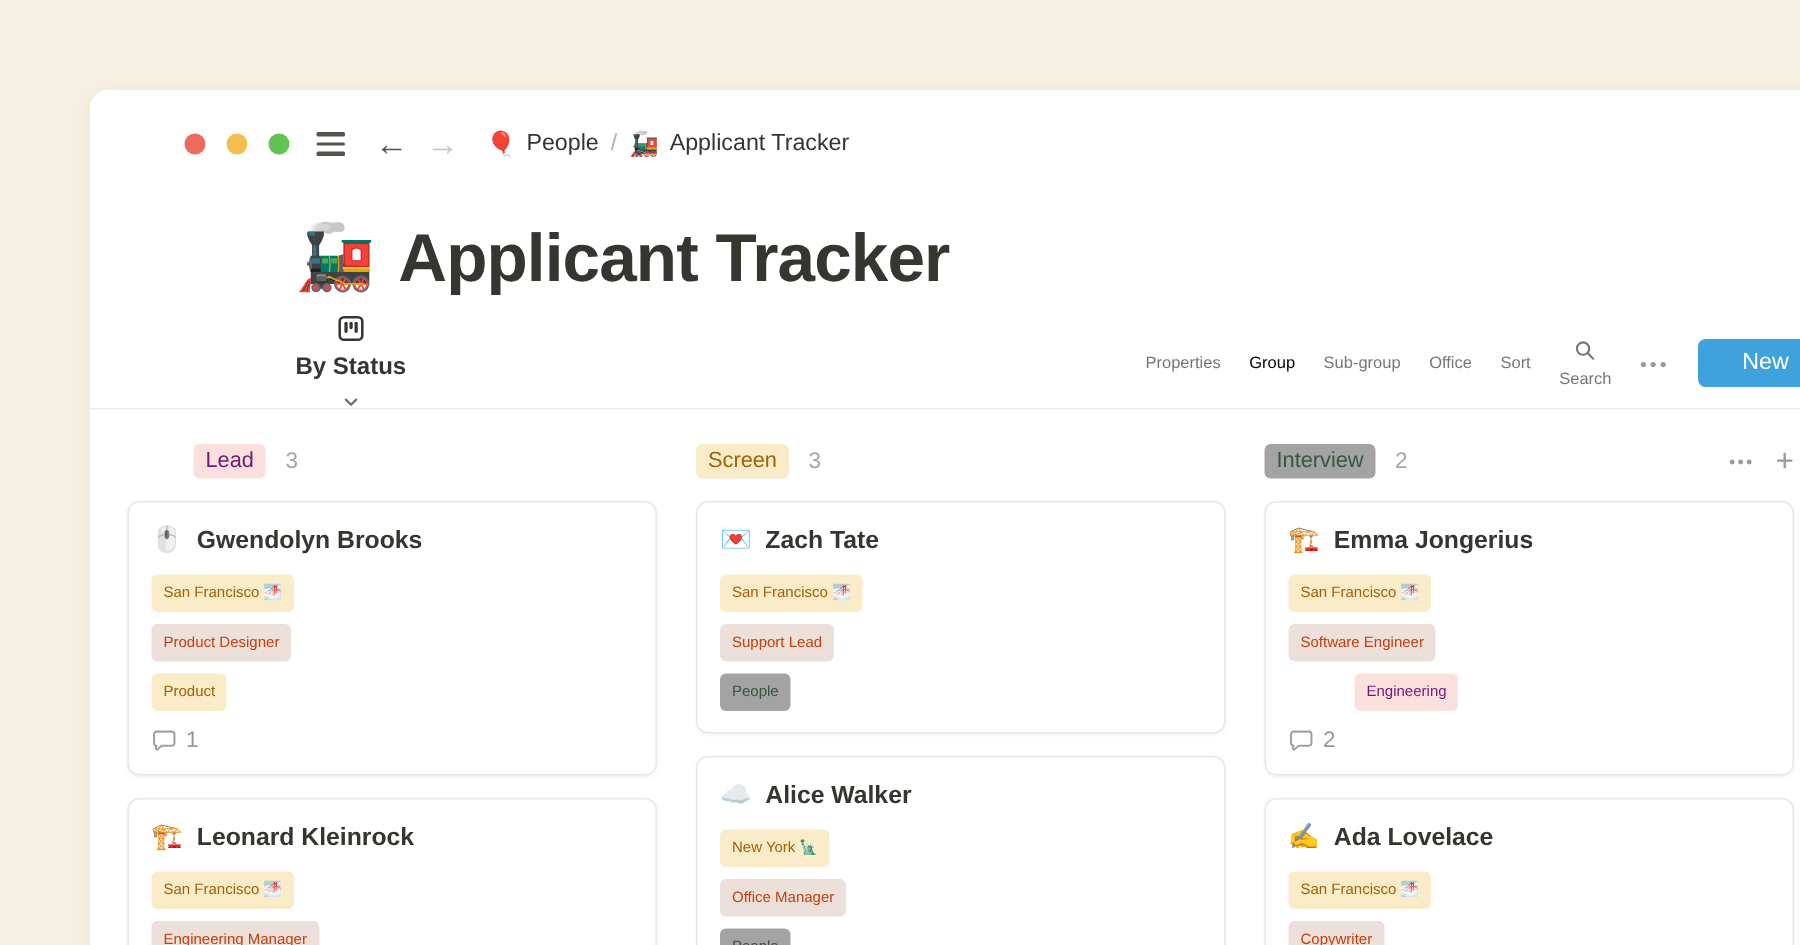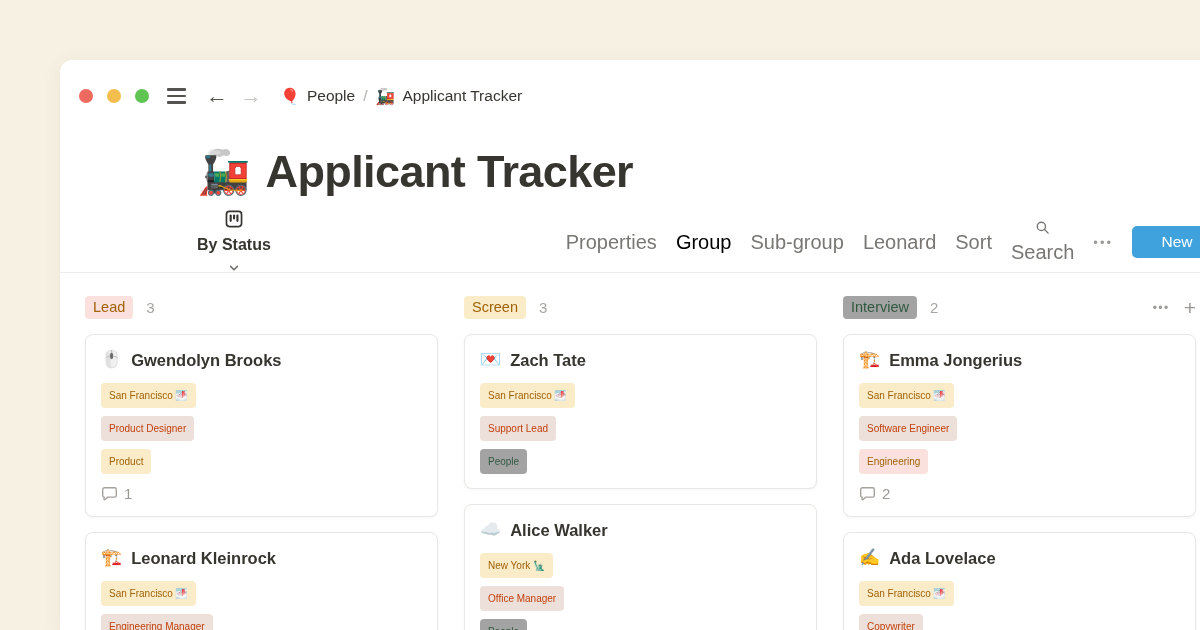--- a/index.html
+++ b/index.html
@@ -22,21 +22,21 @@
   .crumb .lbl{cursor:pointer;}
   
   .title-row{display:flex;align-items:center;gap:15px;margin:31px 0 0 137px;}
   .title-emoji{font-size:43px;line-height:52px;cursor:pointer;}
   .page-title{font-size:45px;line-height:54px;font-weight:700;color:#37352f;letter-spacing:-0.6px;}
   
   .toolbar{display:flex;align-items:center;margin:25px 34px 0 137px;height:36px;}
   .view-switch{display:flex;align-items:center;gap:8px;cursor:pointer;flex-direction:column;}
   .view-switch .vlabel{font-size:16px;font-weight:700;color:#37352f;}
   .tb-right{margin-left:auto;display:flex;align-items:center;gap:19px;}
-  .tb-item{font-size:20px;color:#787774;cursor:pointer;white-space:nowrap;}
+  .tb-item{font-size:11px;color:#787774;cursor:pointer;white-space:nowrap;}
   .tb-item.active{color:#000000;}
   .tb-search{display:flex;align-items:center;gap:6px;flex-direction:column;}
   .tb-more{color:#9b9a97;font-size:13px;letter-spacing:2px;cursor:pointer;}
   .new-btn{background:#3fa2dc;color:#ffffff;font-size:15.5px;font-weight:500;border:none;
            border-radius:5px;padding:7px 0;min-width:90px;text-align:center;cursor:pointer;}
   .divider{height:1px;background:#edece9;margin-top:12px;}
   
   .board{display:flex;gap:26px;padding:22px 0 0 25px;align-items:flex-start;}
   .column{width:353px;flex:none;}
   .col-header{display:flex;align-items:center;height:25px;margin-bottom:14px;}
@@ -50,21 +50,21 @@
         box-shadow:0 1px 3px rgba(15,15,15,0.05);padding:13px 15px 14px;cursor:pointer;}
   .card-title{display:flex;align-items:center;gap:9px;margin-bottom:11px;}
   .card-emoji{font-size:17px;line-height:24px;}
   .card-name{font-size:16.5px;line-height:24px;font-weight:700;color:#37352f;}
   .tag-row{margin-bottom:8px;}
   .tag-row:last-child{margin-bottom:0;}
   .tag{display:inline-block;font-size:10px;line-height:21px;padding:2px 8px;border-radius:4px;white-space:nowrap;}
   .yellow{background:#faecc8;color:#a16207;}
   .brown{background:#ede0da;color:#c2410c;}
   .green{background:#a3a3a3;color:#30593f;}
-  .red{background:#fbe1dd;color:#a16207;}
+  .red{background:#fbe1dd;color:#701a75;margin-left:44px;}
   .comments{display:flex;align-items:center;gap:6px;margin-top:11px;color:#9b9894;font-size:15px;}
   .icon-svg{display:block;}
 </style>
 </head>
 <body>
 
 <div class="stage">
   <div class="window">
 
     <div class="topbar">
@@ -104,21 +104,21 @@
         </svg>
         <span class="vlabel">By Status</span>
         <svg class="icon-svg" width="12" height="12" viewBox="0 0 12 12">
           <path d="M2.6 4.4 6 7.8 9.4 4.4" fill="none" stroke="#6f6e6a" stroke-width="1.5" stroke-linecap="round" stroke-linejoin="round"></path>
         </svg>
       </div>
       <div class="tb-right">
         <span class="tb-item">Properties</span>
         <span class="tb-item active">Group</span>
         <span class="tb-item">Sub-group</span>
-        <span class="tb-item">Leonard</span>
+        <span class="tb-item">Office</span>
         <span class="tb-item">Sort</span>
         <span class="tb-item tb-search">
           <svg class="icon-svg" width="15" height="15" viewBox="0 0 16 16">
             <circle cx="6.8" cy="6.8" r="4.4" fill="none" stroke="#787774" stroke-width="1.5"></circle>
             <path d="M10.2 10.2 L14 14" stroke="#787774" stroke-width="1.5" stroke-linecap="round"></path>
           </svg>
           <span>Search</span>
         </span>
         <span class="tb-more">•••</span>
         <button class="new-btn">New</button>

